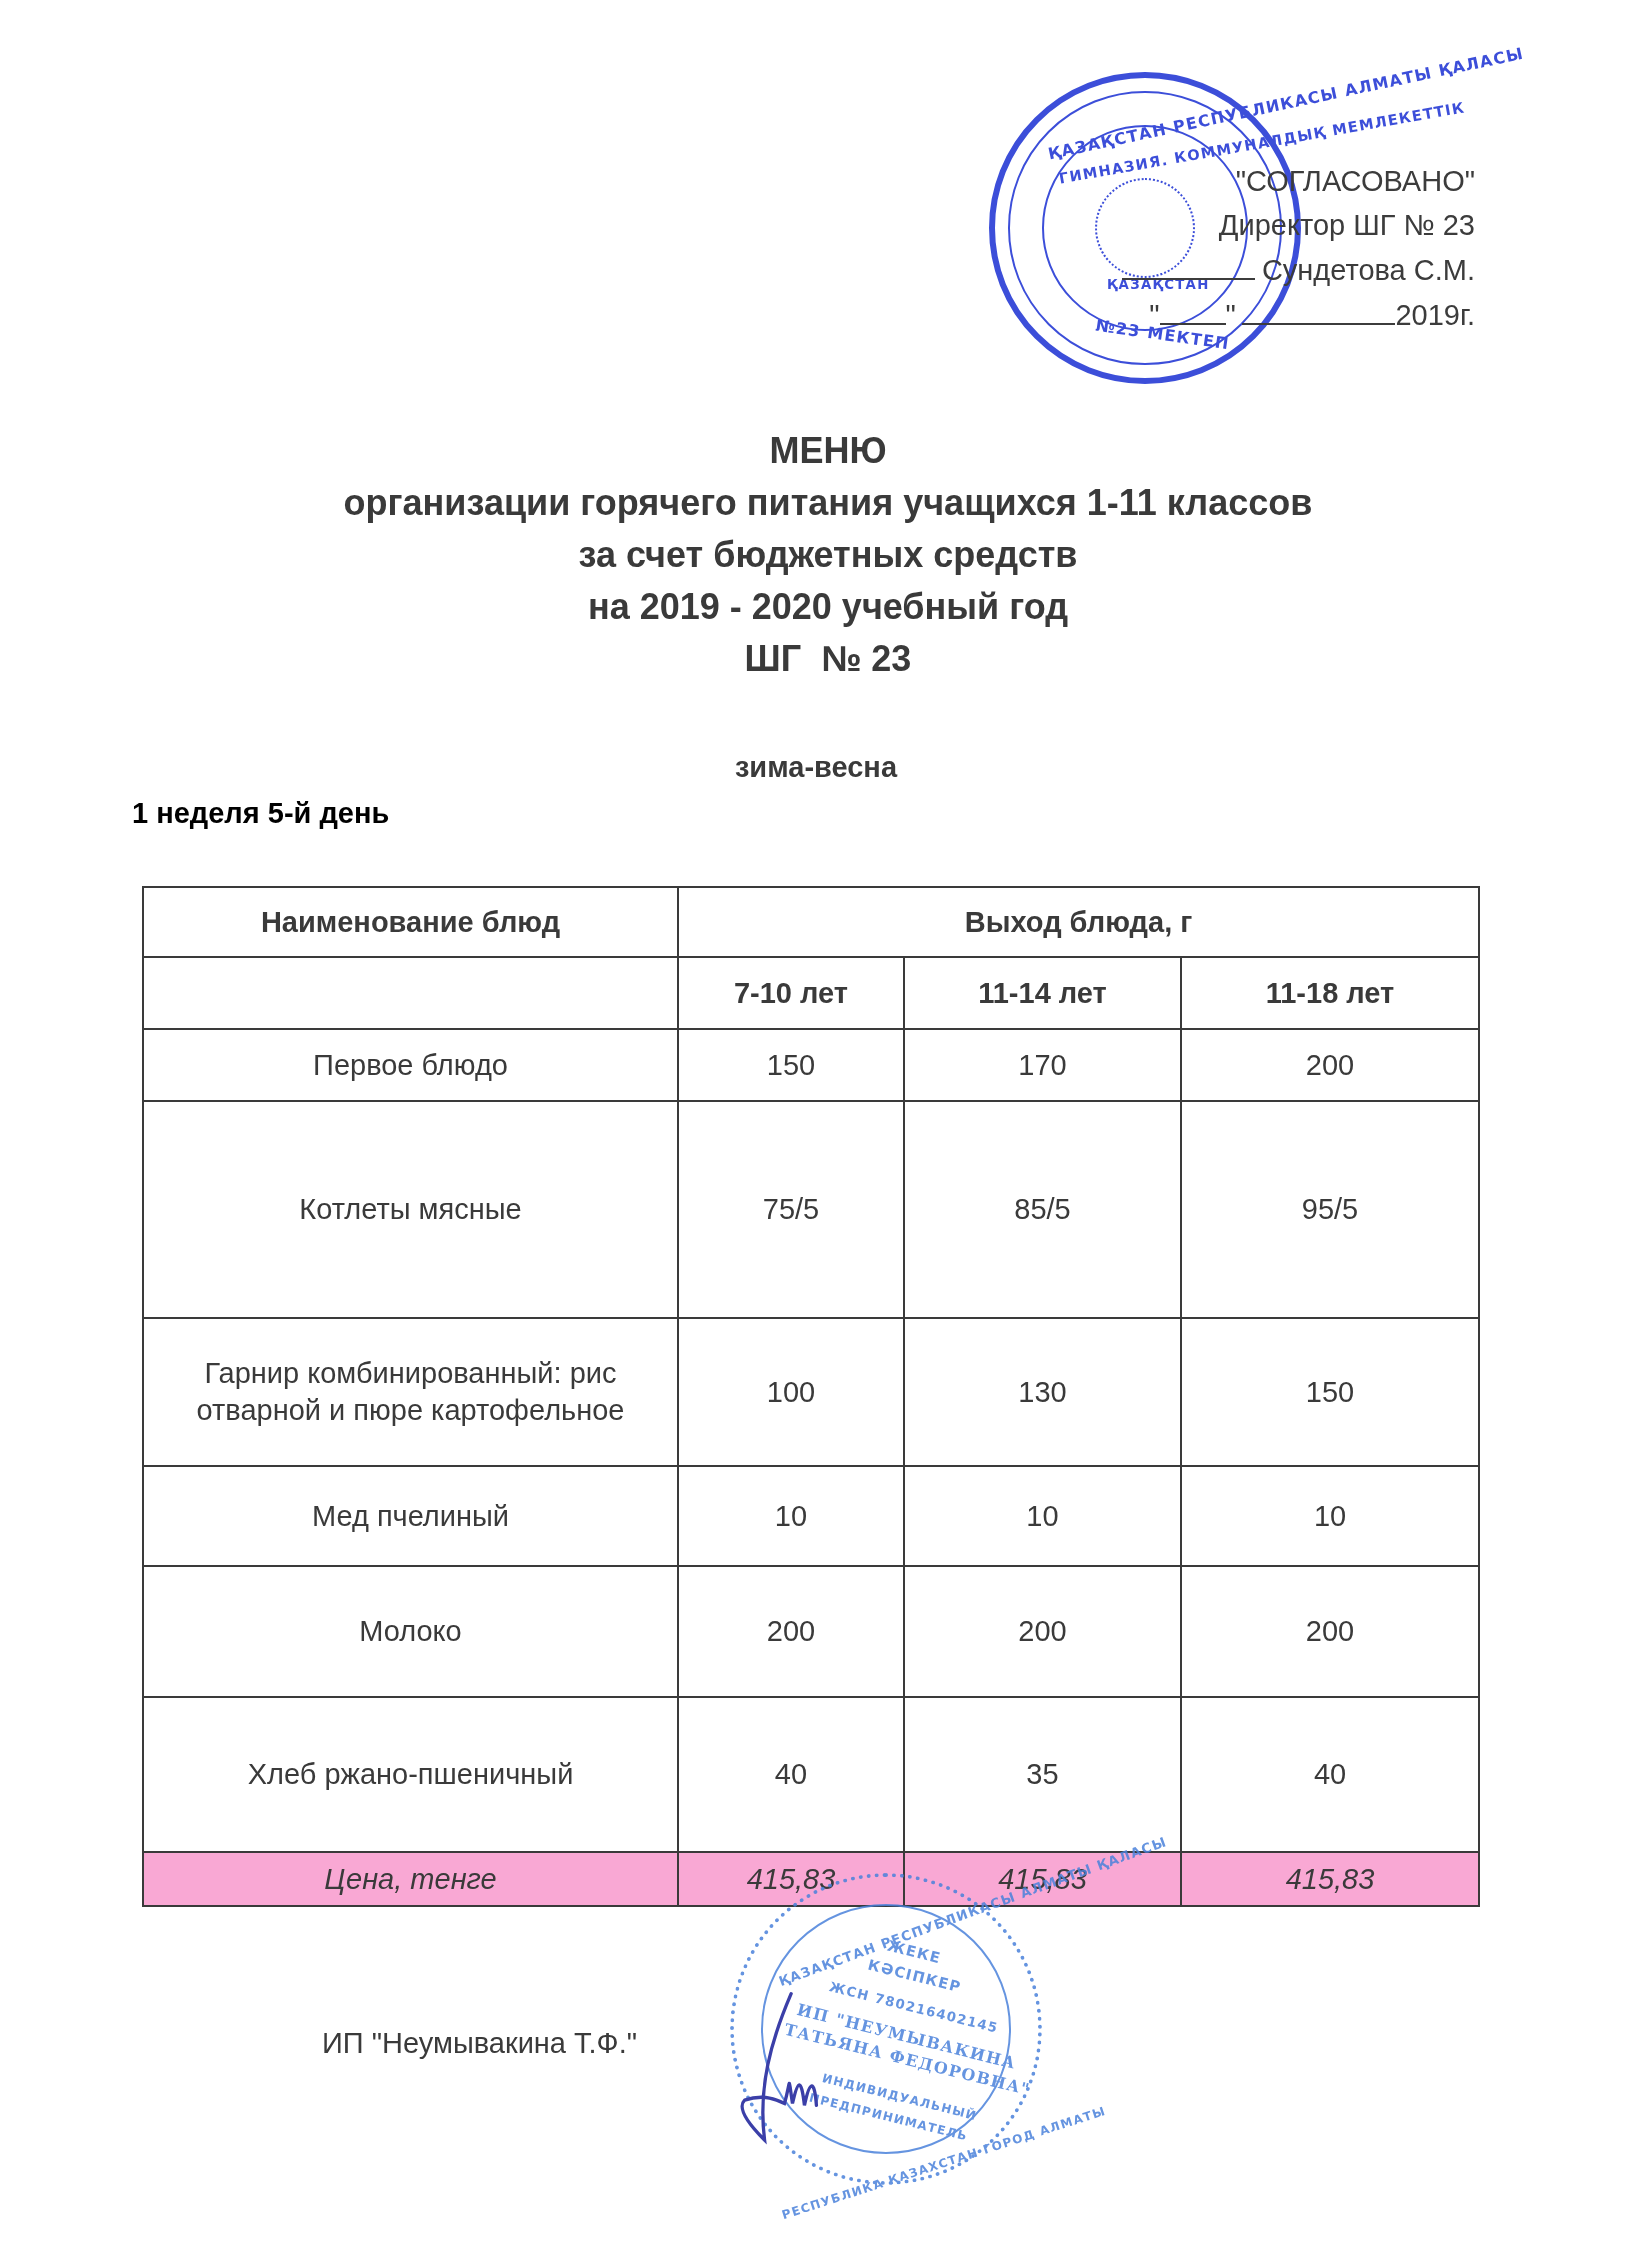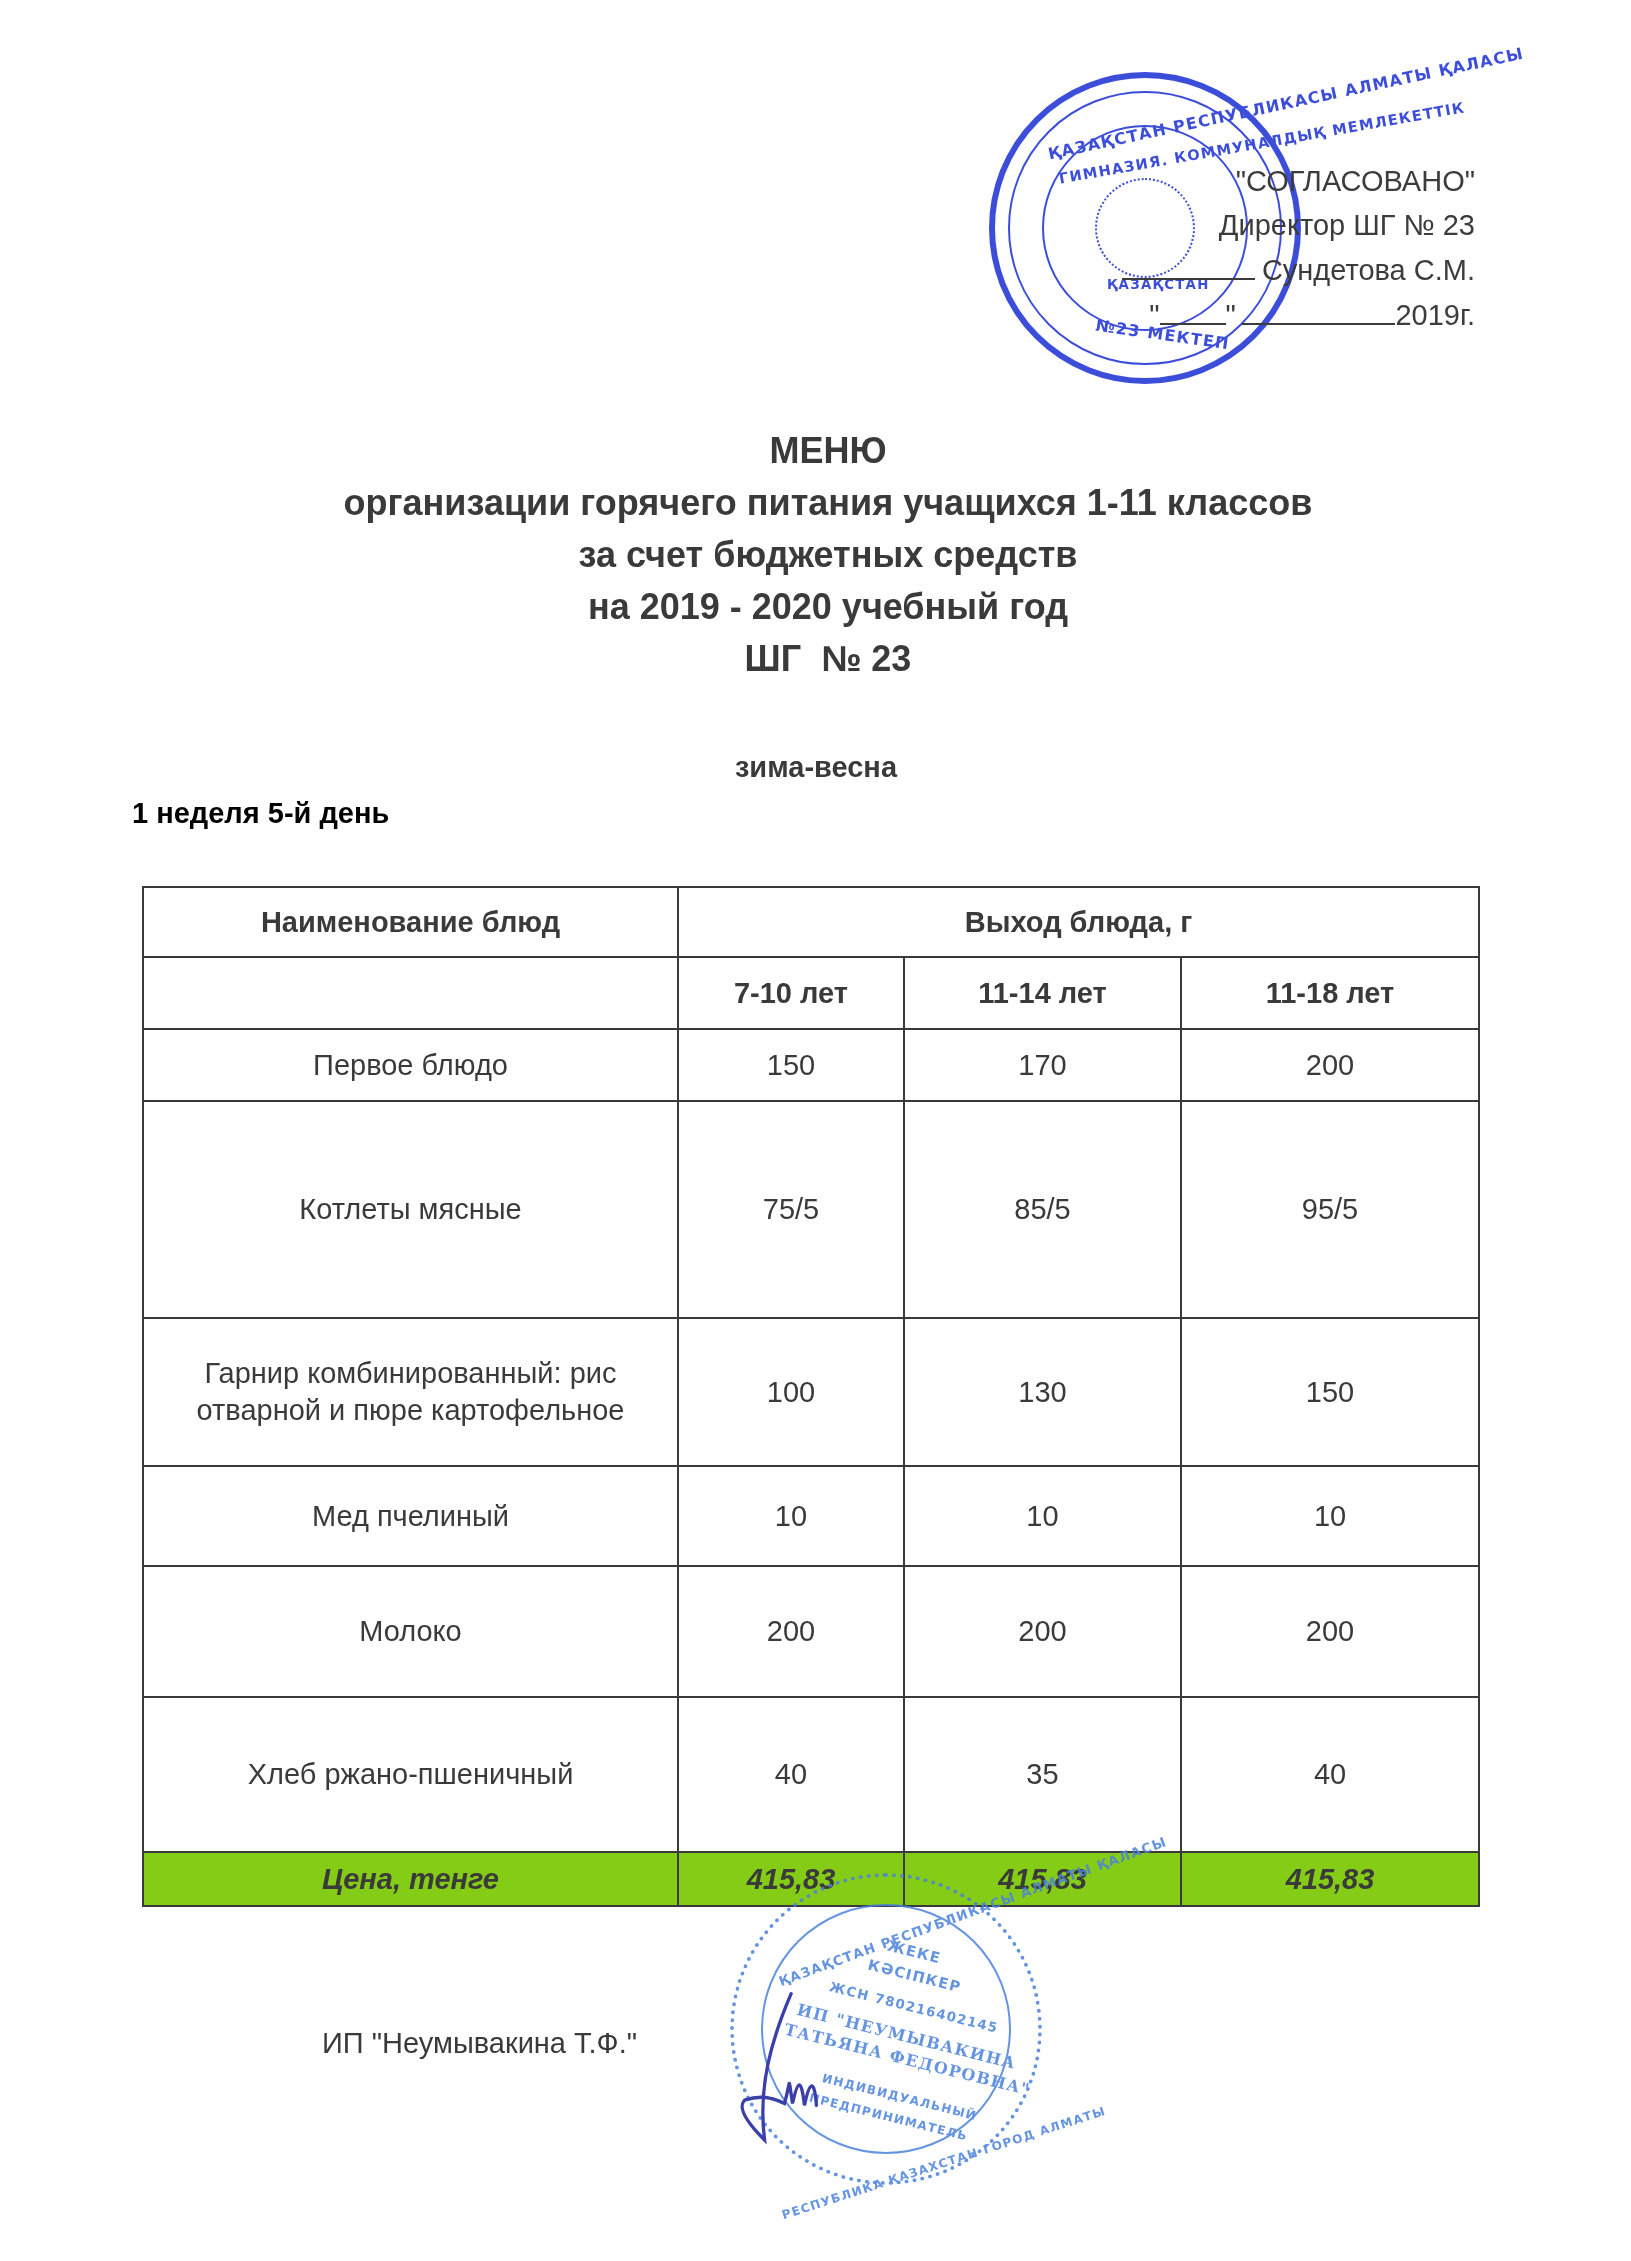--- a/index.html
+++ b/index.html
@@ -33,21 +33,21 @@
   .season { position: absolute; left: 0; top: 751px; width: 1632px; text-align: center;
     font-weight: bold; font-size: 29px; color: #3a3a3a; }
   .weekday { position: absolute; left: 132px; top: 797px; font-weight: bold; font-size: 29px; color: #000000; }
 
   
   .menu-table { position: absolute; left: 142px; top: 886px; width: 1336px;
     border-collapse: collapse; table-layout: fixed; font-size: 29px; color: #3a3a3a; }
   .menu-table td { border: 2.7px solid #3a3a3a; text-align: center; vertical-align: middle;
     padding: 0 8px; line-height: 37px; }
   .menu-table .hdr td { font-weight: bold; }
-  .menu-table .price-row td { background: #84cc16; font-weight: bold; font-style: italic; margin-top: 12px; }
+  .menu-table .price-row td { background: #f9a8d4; font-weight: normal; font-style: italic; margin-top: 12px; }
 
   
   .signer { position: absolute; left: 322px; top: 2027px; font-size: 29px; color: #3a3a3a; }
   .signature { position: absolute; left: 718px; top: 1987px; z-index: 4; }
 </style>
 </head>
 <body>
 
 <div class="stamp stamp-top">
   <div class="ring" style="left:13.3px;top:13.3px;right:13.3px;bottom:13.3px;"></div>

